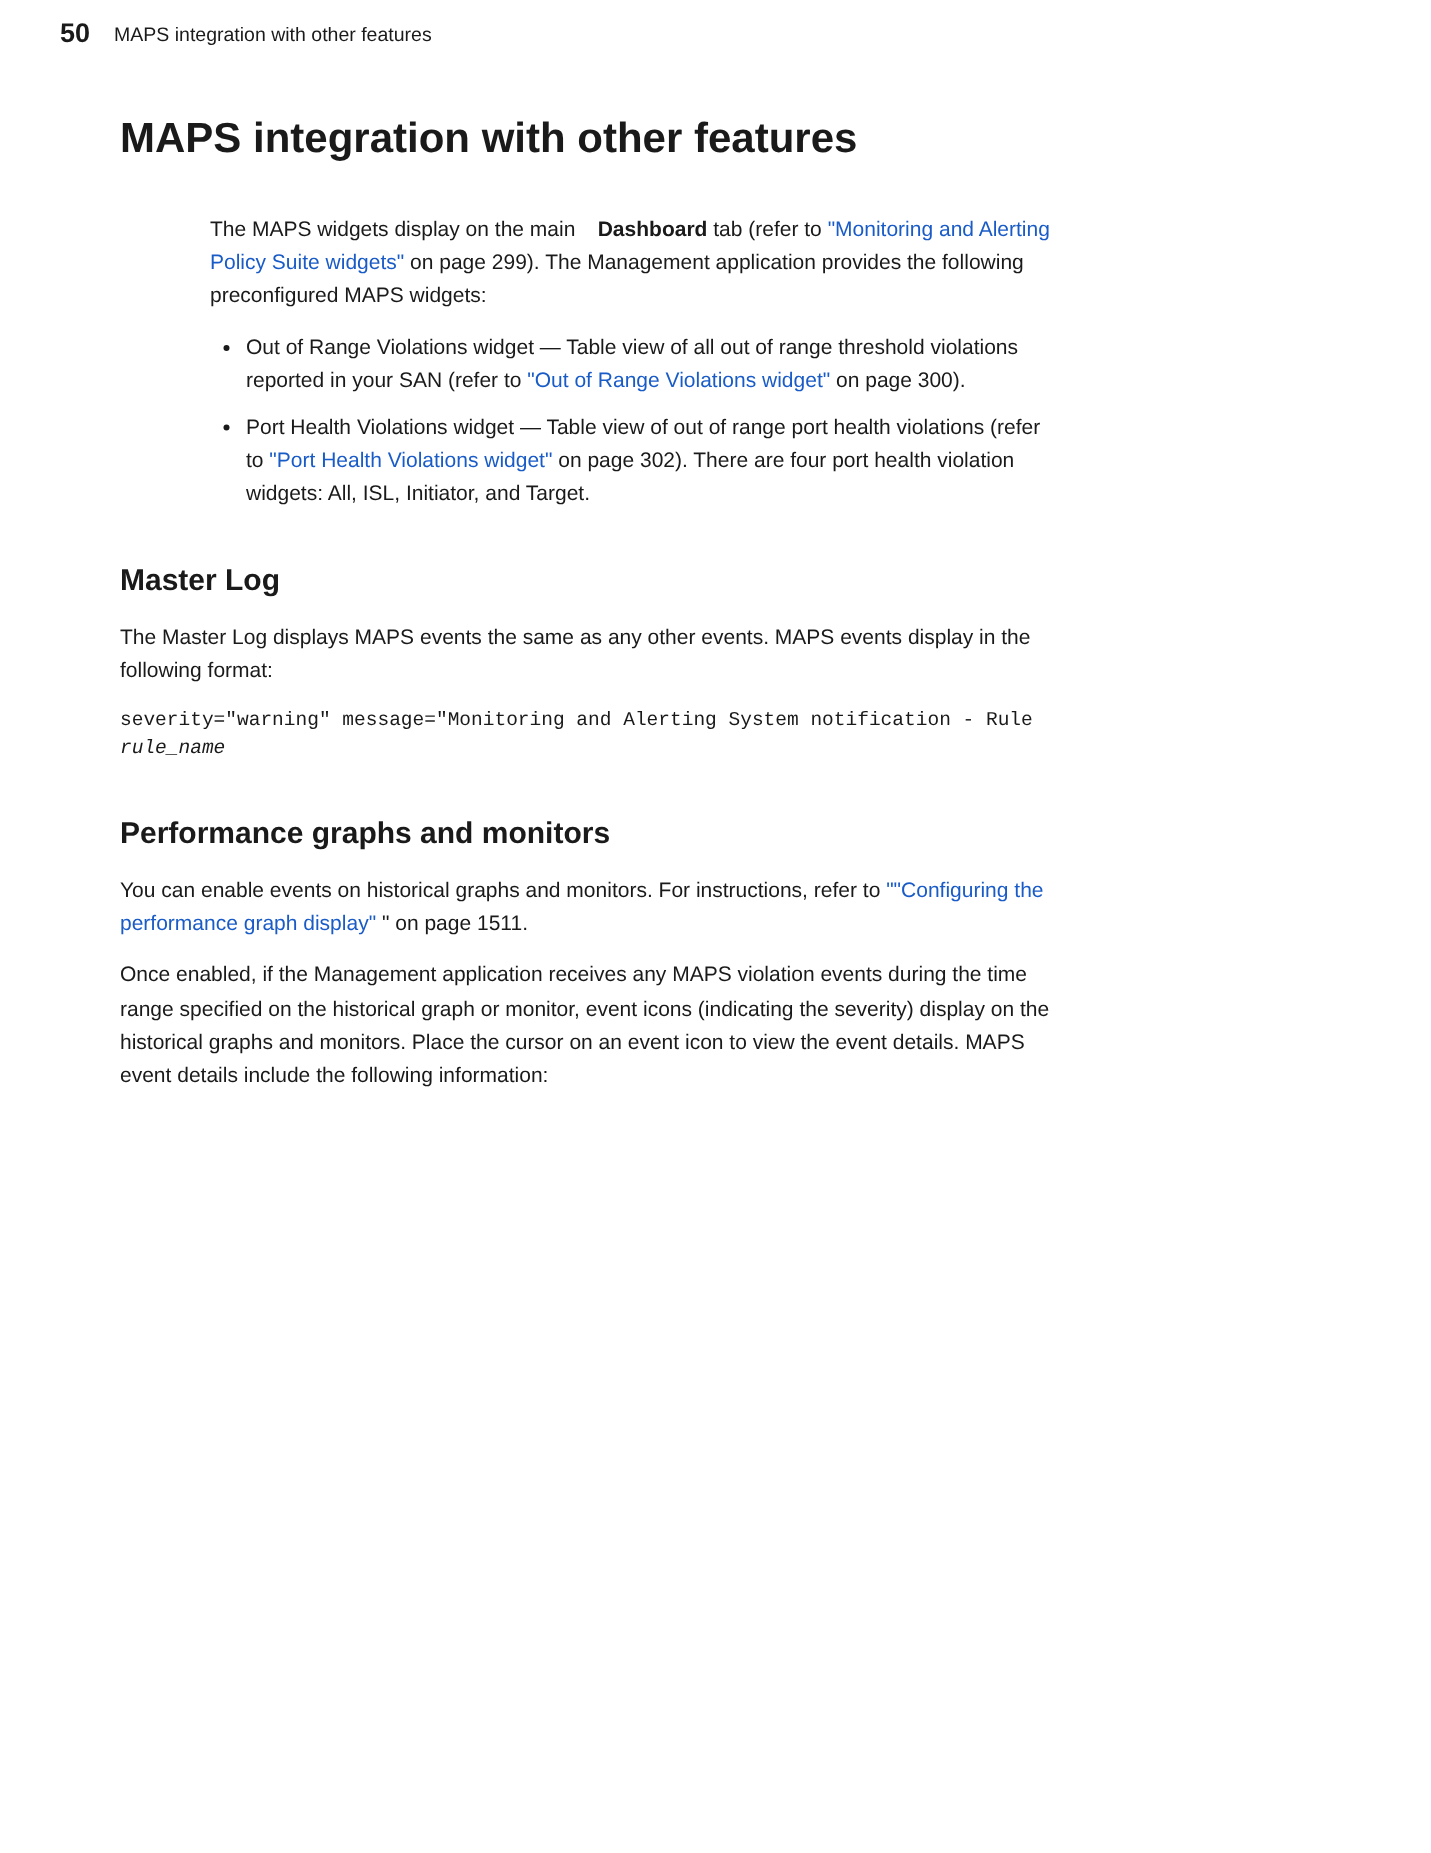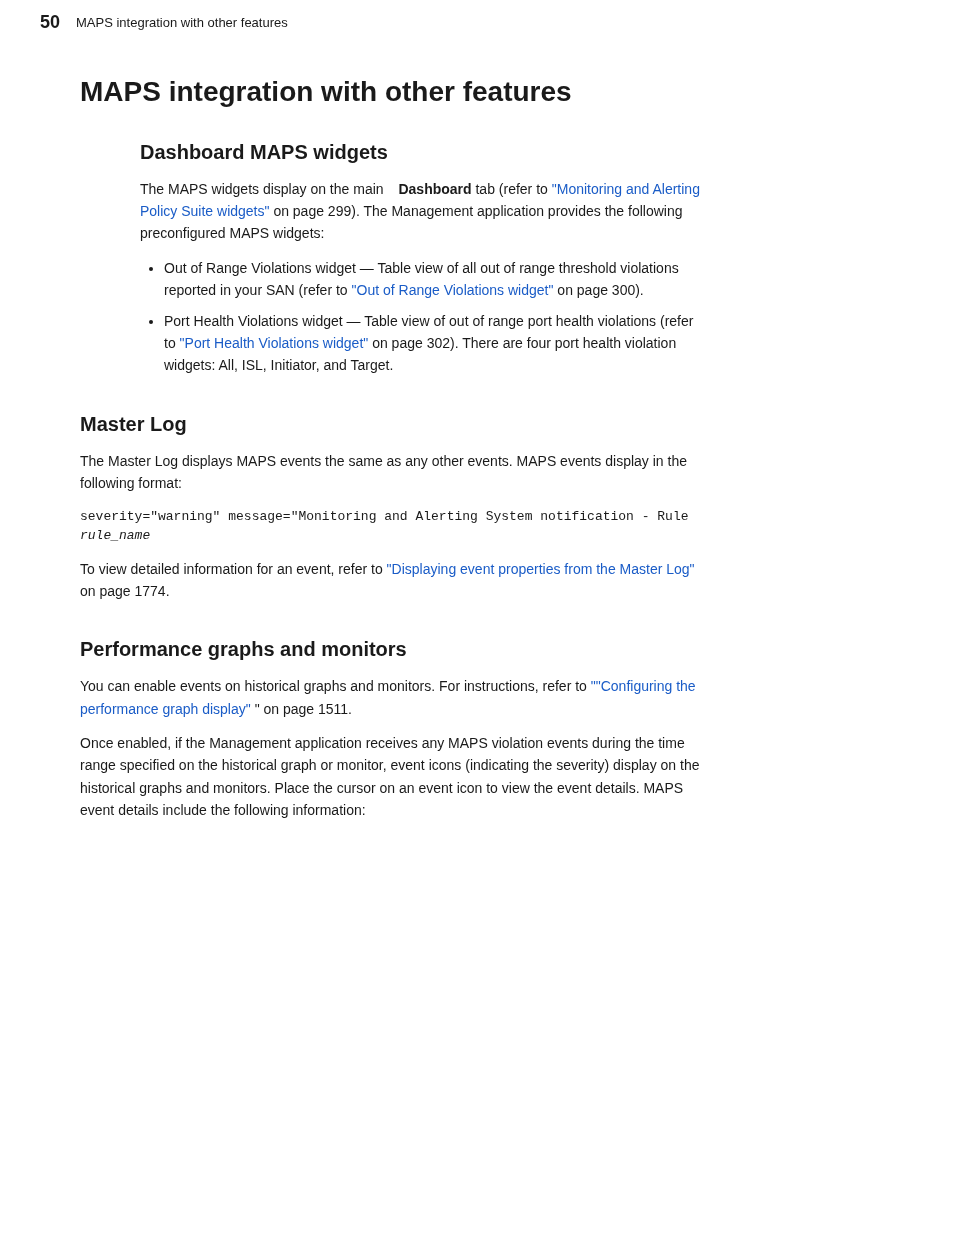--- a/index.html
+++ b/index.html
@@ -123,21 +123,20 @@
   <div class="header-bar">
     <span class="header-page-number">50</span>
     <span class="header-title-text">MAPS integration with other features</span>
   </div>
 
   <div class="content-area">
 
     <h1 class="chapter-title">MAPS integration with other features</h1>
 
     <div class="section-block">
-      <h2 class="section-title">Dashboard MAPS widgets</h2>
 
       <p>
         <span>The MAPS widgets display on the main </span>
         <span class="bold">Dashboard</span>
         <span> tab (refer to </span>
         <a class="link" href="#">"Monitoring and Alerting Policy Suite widgets"</a>
         <span> on page 299). The Management application provides the following preconfigured MAPS widgets:</span>
       </p>
 
       <ul>
@@ -156,25 +155,20 @@
 
     <div class="section-block-full">
       <h2 class="section-title">Master Log</h2>
 
       <p>The Master Log displays MAPS events the same as any other events. MAPS events display in the following format:</p>
 
       <p class="code-line">
         <span>severity="warning" message="Monitoring and Alerting System notification - Rule </span><span class="italic">rule_name</span>
       </p>
 
-      <p style="margin-top:12px;">
-        <span>To view detailed information for an event, refer to </span>
-        <a class="link" href="#">"Displaying event properties from the Master Log"</a>
-        <span> on page 1774.</span>
-      </p>
     </div>
 
     <div class="section-block-full">
       <h2 class="section-title">Performance graphs and monitors</h2>
 
       <p>
         <span>You can enable events on historical graphs and monitors. For instructions, refer to </span>
         <a class="link" href="#">""Configuring the performance graph display"</a>
         <span>" on page 1511.</span>
       </p>

